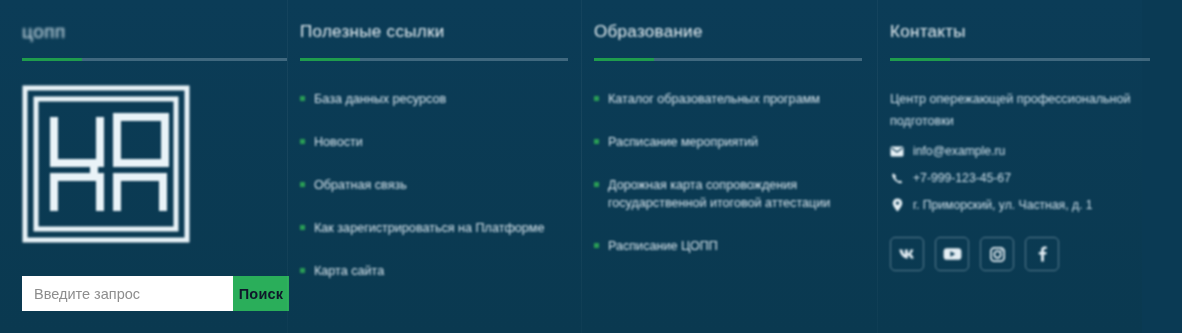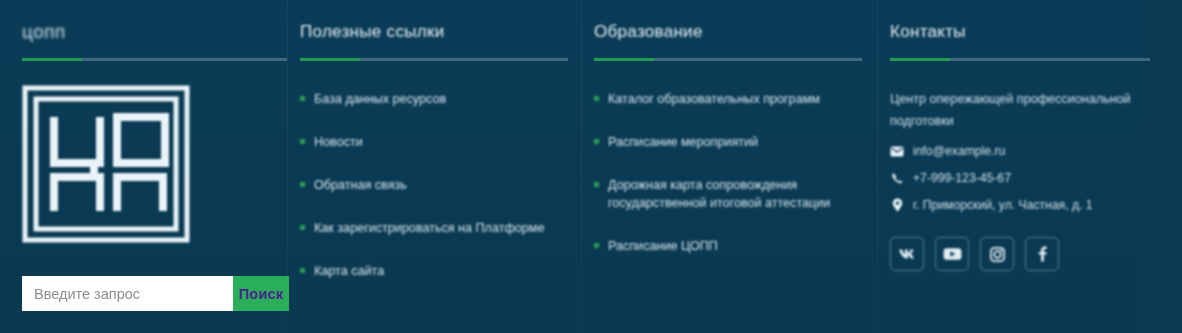--- a/index.html
+++ b/index.html
@@ -85,21 +85,21 @@
     font-family:"Liberation Sans", sans-serif;
     font-size:14.5px;
     color:#333;
     padding:0 12px;
   }
   .search-input::placeholder { color:#8d8d8d; }
   .search-btn {
     width:66px;
     border:none;
     background:#2aae5a;
-    color:#4c1d95;
+    color:#0f172a;
     font-family:"Liberation Sans", sans-serif;
     font-size:14.5px;
     font-weight:700;
     letter-spacing:0.2px;
     cursor:pointer;
   }
 
   
   .link-list { margin-top:29px; }
   .link-item {

